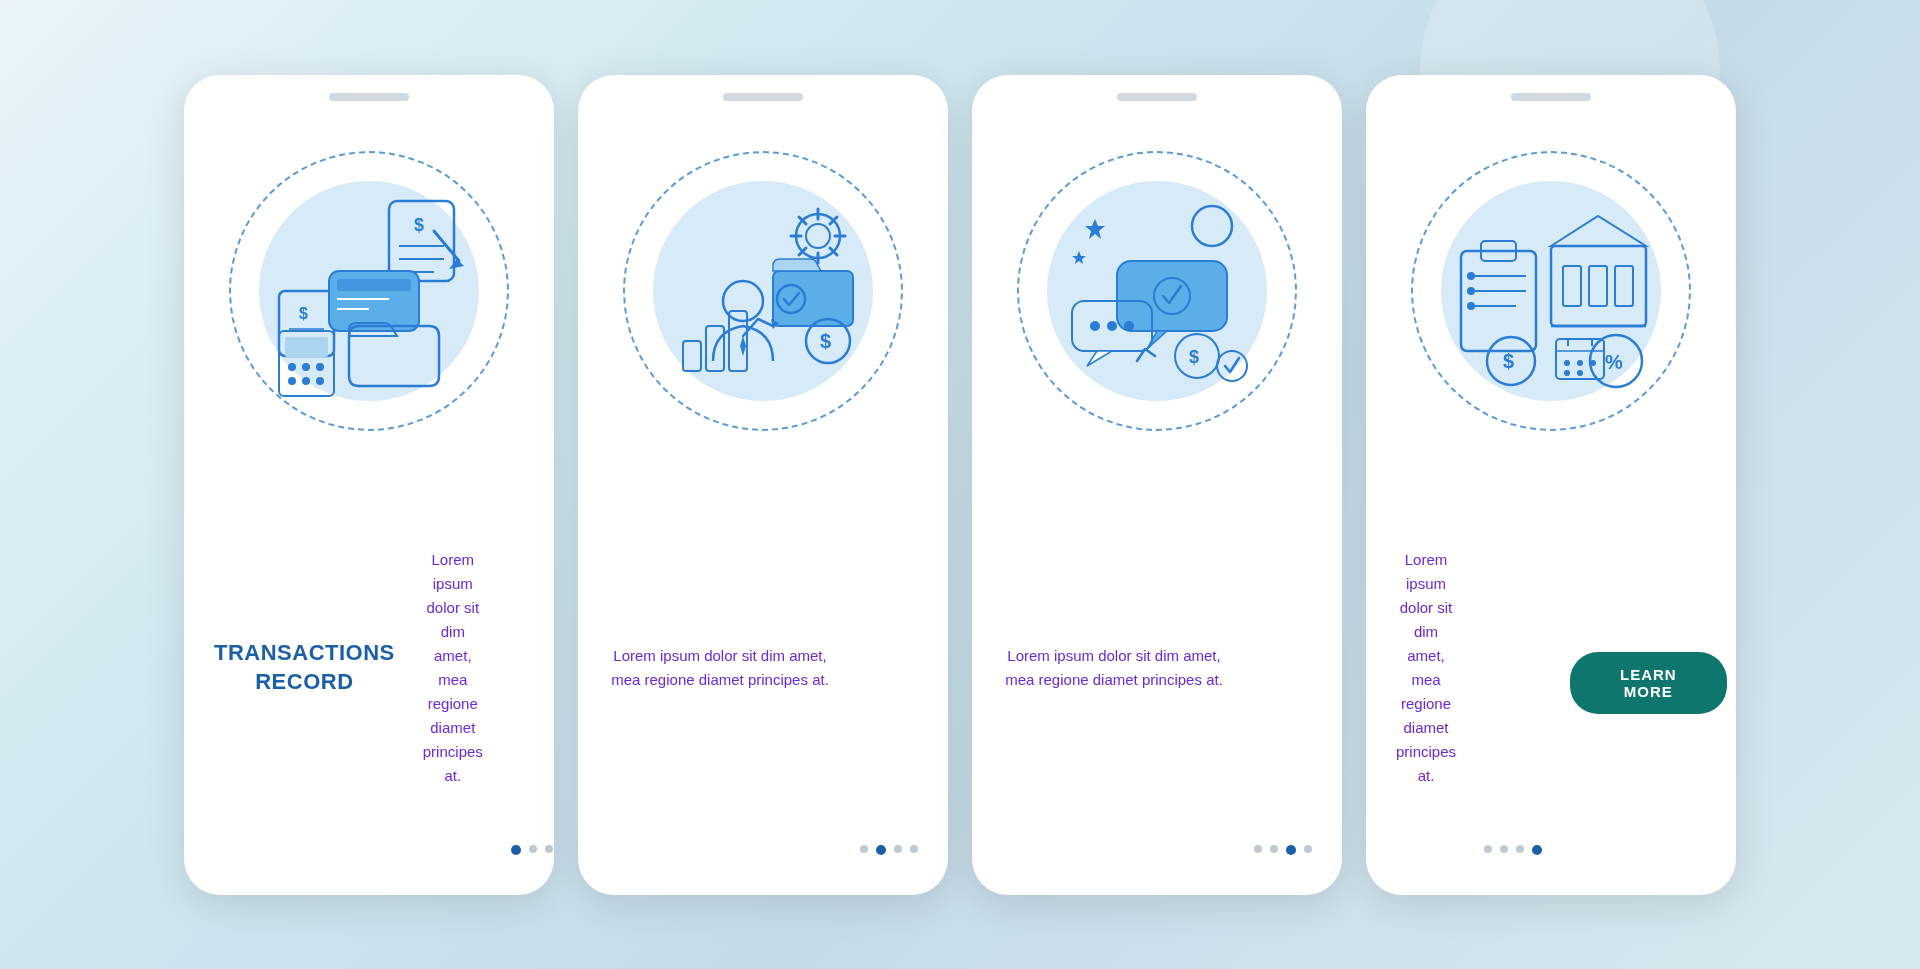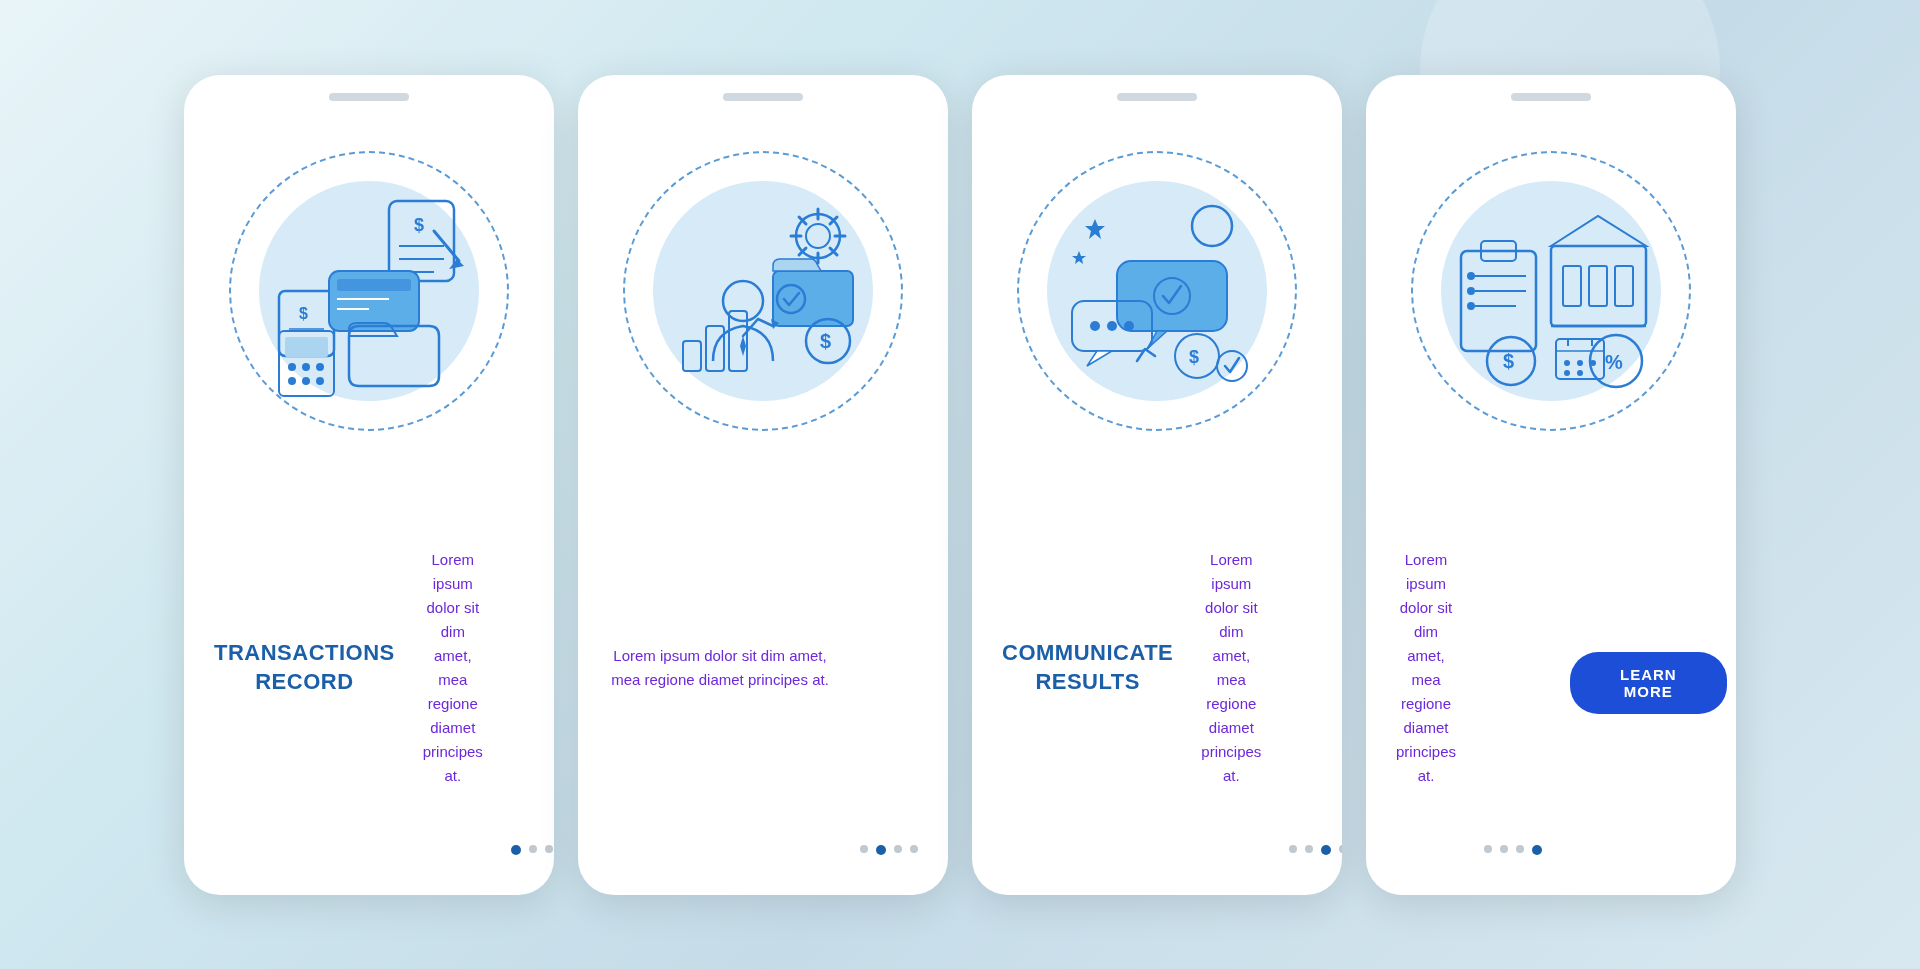--- a/index.html
+++ b/index.html
@@ -122,21 +122,21 @@
       background: #c0c8d0;
     }
 
     .dot.active {
       background: #1a5fa8;
       width: 10px;
       height: 10px;
     }
 
     .learn-more-btn {
-      background: #1d4ed8;
+      background: #0f766e;
       color: white;
       border: none;
       border-radius: 28px;
       padding: 14px 50px;
       font-size: 15px;
       font-weight: 700;
       letter-spacing: 1px;
       text-transform: uppercase;
       cursor: pointer;
       margin-top: 10px;
@@ -308,22 +308,20 @@
         <circle cx="160" cy="185" r="22" fill="none" stroke="#2a7cd4" stroke-width="2"></circle>
         <text x="152" y="192" font-size="18" fill="#2a7cd4" font-weight="bold">$</text>
 
         <polyline points="100,190 108,178 118,185" fill="none" stroke="#2a7cd4" stroke-width="2.5" stroke-linecap="round" stroke-linejoin="round"></polyline>
 
         <circle cx="195" cy="195" r="15" fill="none" stroke="#2a7cd4" stroke-width="2"></circle>
         <polyline points="188,195 193,201 202,187" fill="none" stroke="#2a7cd4" stroke-width="2.5" stroke-linecap="round" stroke-linejoin="round"></polyline>
       </svg>
     </div>
     <div class="phone-content">
-      <div class="card-title">COMMUNICATE
-RESULTS</div>
       <div class="card-description">Lorem ipsum dolor sit dim amet, mea regione diamet principes at.</div>
       <div class="dots-container">
         <div class="dot"></div>
         <div class="dot"></div>
         <div class="dot active"></div>
         <div class="dot"></div>
       </div>
     </div>
   </div>
 

